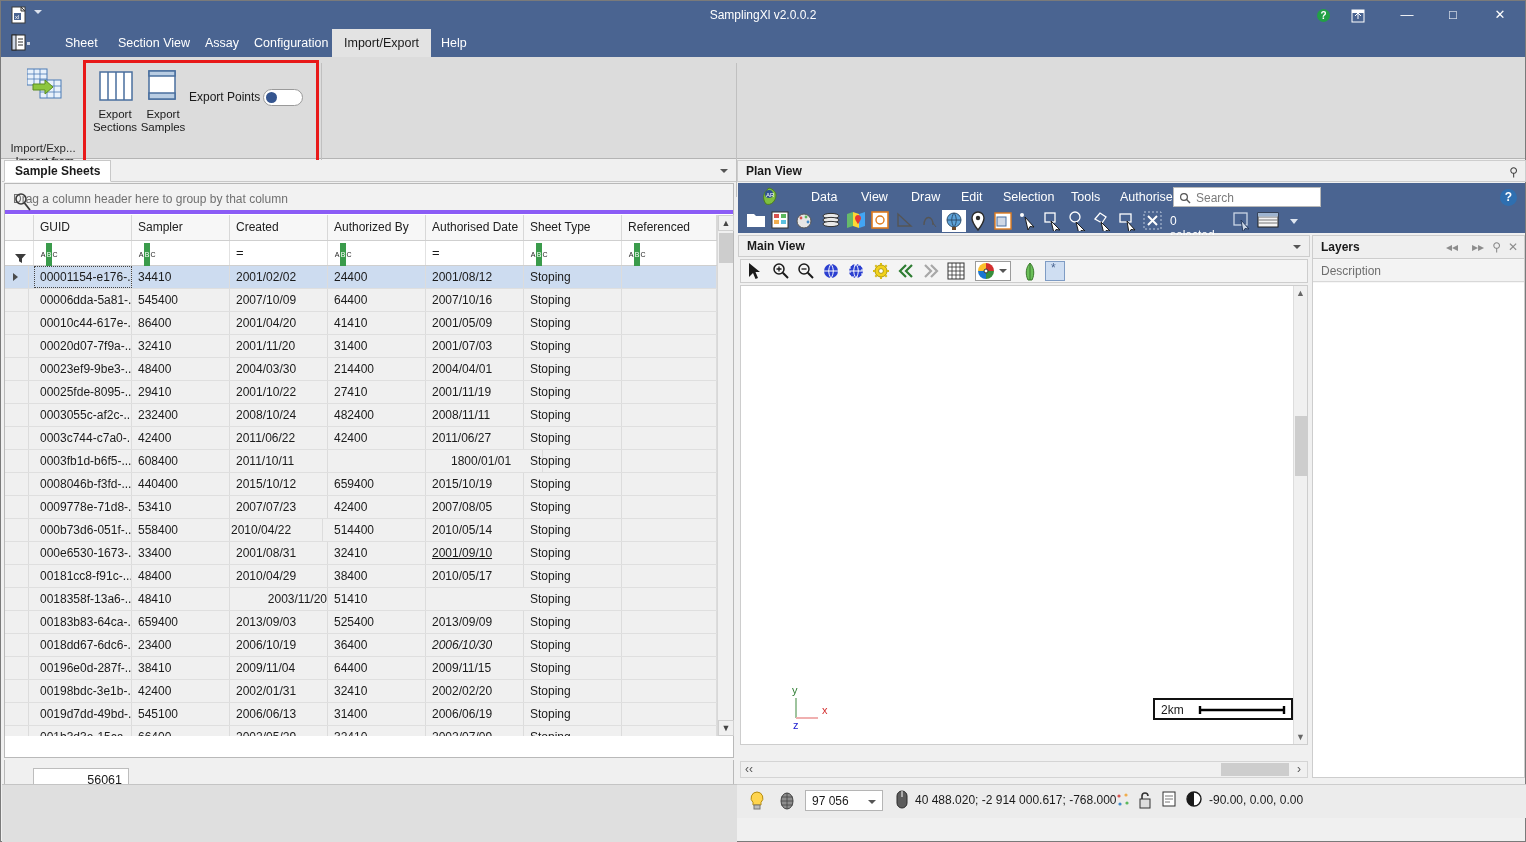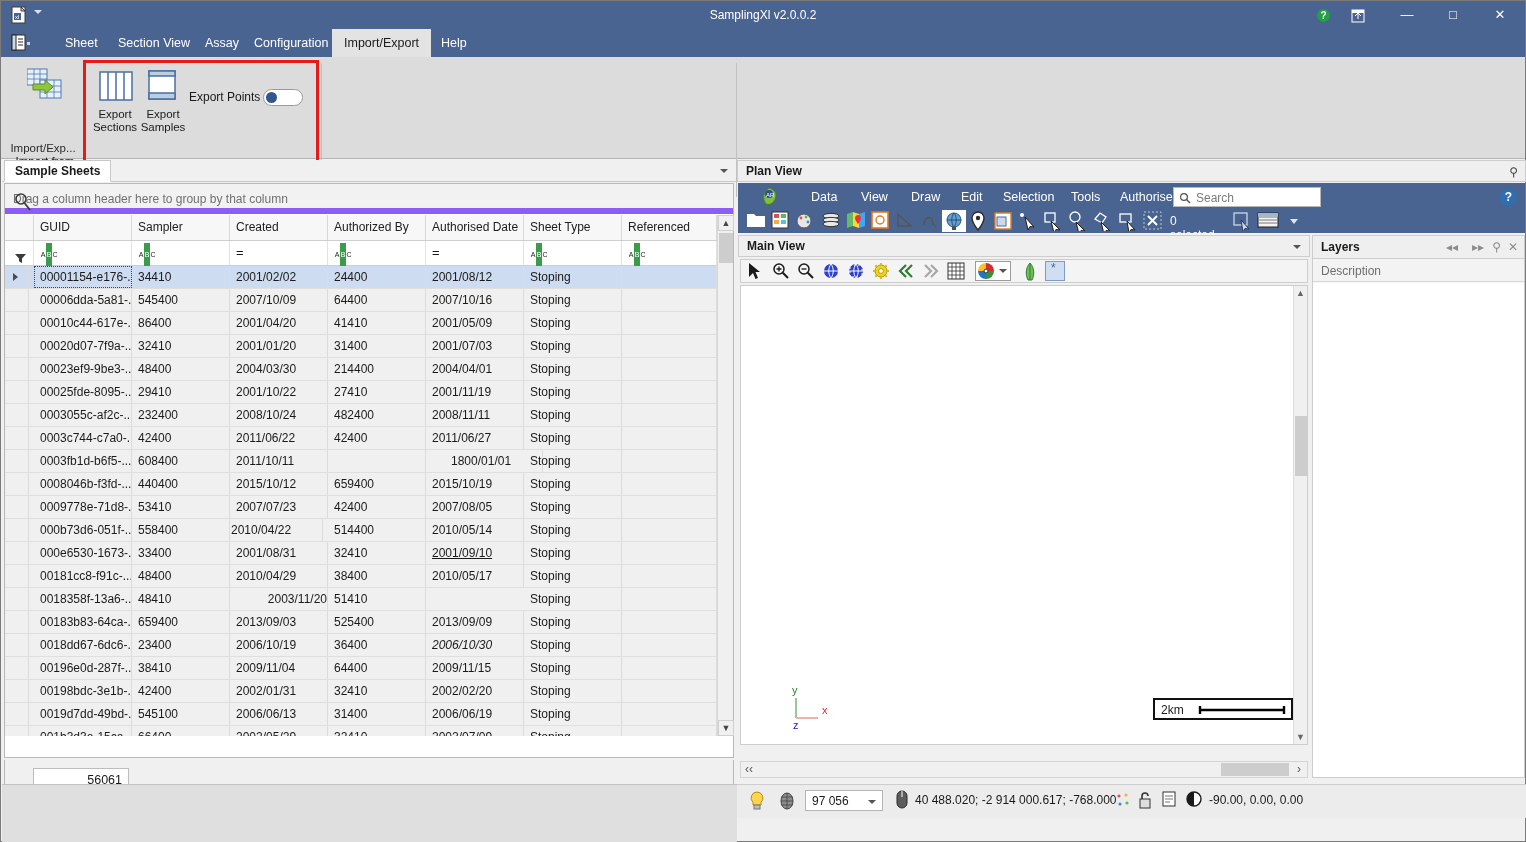--- a/index.html
+++ b/index.html
@@ -60,21 +60,21 @@
            background:#f0f0f0; border-bottom:1px solid #c8c8c8;}
   .tabhdr .tab{ position:absolute; left:2px; top:0; height:22px; line-height:21px;
                 padding:0 10px; font-weight:bold; font-size:12px;
                 background:#fff; border:1px solid #c8c8c8; border-bottom:1px solid #fff;}
   .tabhdr .caret{ position:absolute; right:8px; top:9px; width:0;height:0;
                   border-left:4px solid transparent;border-right:4px solid transparent;
                   border-top:4px solid #555; }
   .grid-wrap{ position:absolute; left:2px; top:23px; width:730px; height:575px;
               background:#fff; border:1px solid #b9b9b9; }
   .groupbar{ position:absolute; left:0; top:0; width:728px; height:30px;
-             background:#f2f2f2; border-bottom:6px solid #8b5cf6; }
+             background:#f2f2f2; border-bottom:4px solid #8b5cf6; }
   .groupbar span{ position:absolute; left:8px; top:8px; color:#707070; font-size:12px; }
   .magnifier{ position:absolute; right:8px; top:5px; }
 
   .colhdr{ position:absolute; left:0; top:31px; height:26px; width:728px;
            background:#f7f7f7; border-bottom:1px solid #cfcfcf; }
   .colhdr .c{ position:absolute; top:0; height:25px; line-height:25px;
               padding-left:6px; border-right:1px solid #d8d8d8; font-size:12px;
               color:#202020; }
   .filtrow{ position:absolute; left:0; top:57px; height:25px; width:728px;
             background:#fff; border-bottom:1px solid #cfcfcf; }
@@ -365,21 +365,21 @@
             <div class="cell" style="left: 225px; width: 98px;">2001/04/20</div>
             <div class="cell" style="left: 323px; width: 98px;">41410</div>
             <div class="cell" style="left: 421px; width: 98px;">2001/05/09</div>
             <div class="cell" style="left: 519px; width: 98px;">Stoping</div>
             <div class="cell" style="left: 617px; width: 95px;"></div>
           </div>
           <div class="row">
             <div class="rowmark"></div>
             <div class="cell" style="left: 29px; width: 98px;">00020d07-7f9a-...</div>
             <div class="cell" style="left: 127px; width: 98px;">32410</div>
-            <div class="cell" style="left: 225px; width: 98px;">2001/01/20</div>
+            <div class="cell" style="left: 225px; width: 98px;">2001/11/20</div>
             <div class="cell" style="left: 323px; width: 98px;">31400</div>
             <div class="cell" style="left: 421px; width: 98px;">2001/07/03</div>
             <div class="cell" style="left: 519px; width: 98px;">Stoping</div>
             <div class="cell" style="left: 617px; width: 95px;"></div>
           </div>
           <div class="row">
             <div class="rowmark"></div>
             <div class="cell" style="left: 29px; width: 98px;">00023ef9-9be3-...</div>
             <div class="cell" style="left: 127px; width: 98px;">48400</div>
             <div class="cell" style="left: 225px; width: 98px;">2004/03/30</div>

